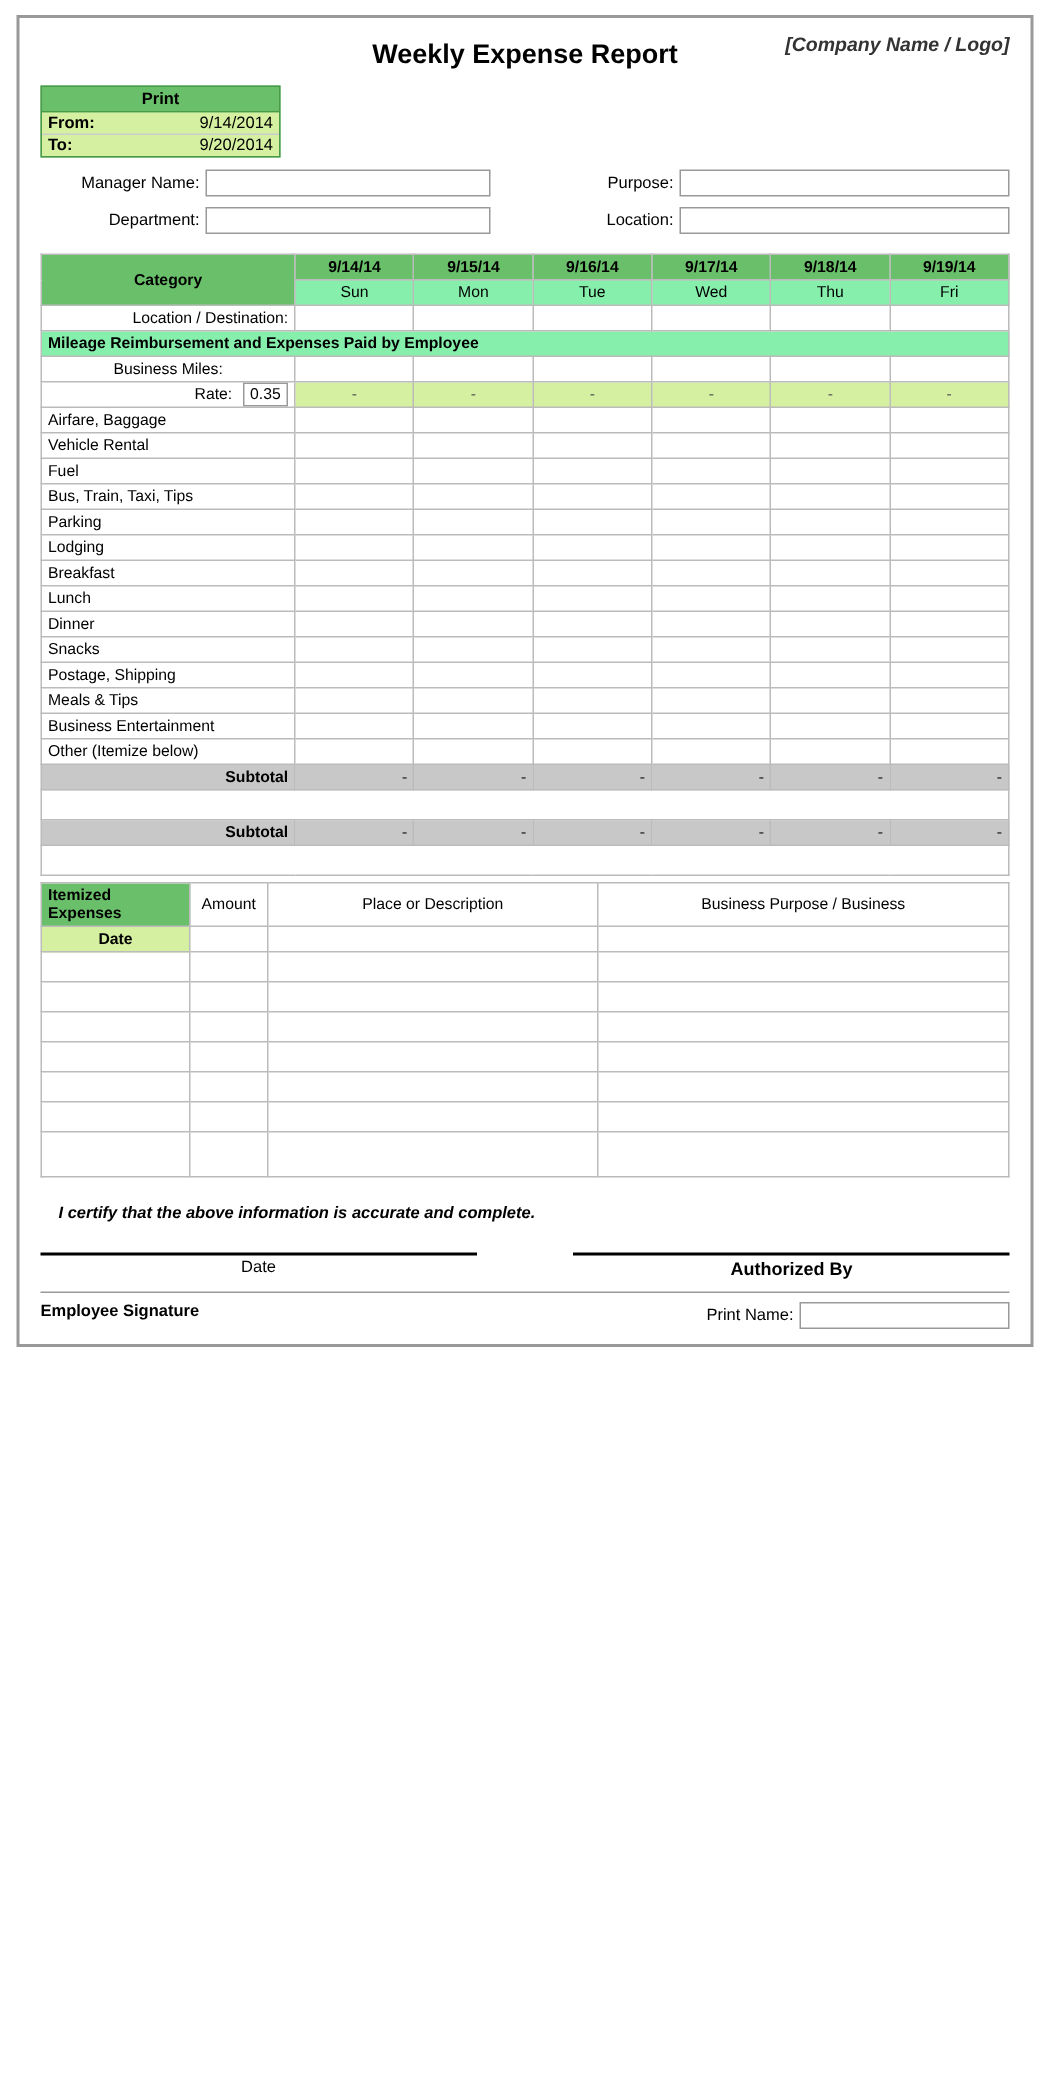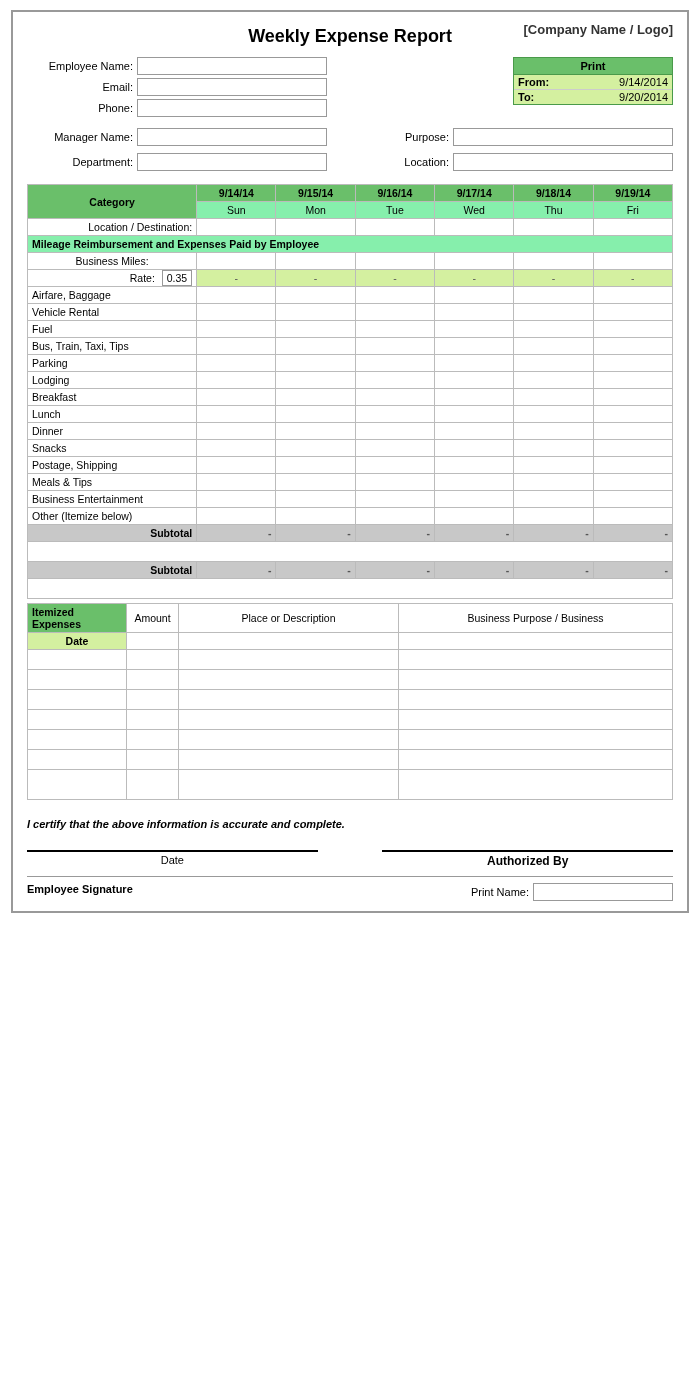--- a/index.html
+++ b/index.html
@@ -29,20 +29,21 @@
       text-align: center;
       flex: 1;
       padding-top: 4px;
     }
     .company-name {
       font-size: 13px;
       font-weight: bold;
       color: #333;
       text-align: right;
       min-width: 160px;
+      font-style: italic;
     }
     .period-box {
       background: #6abf6a;
       color: #000;
       min-width: 160px;
       border: 1px solid #4a9a4a;
     }
     .period-box .period-title {
       text-align: center;
       font-weight: bold;
@@ -137,21 +138,21 @@
       text-align: right !important;
     }
     .blank-row td {
       background: #fff;
       height: 16px;
     }
     .cert-text {
       font-style: italic;
       font-weight: bold;
       font-size: 11px;
-      margin: 18px 0 10px 0;
+      margin: 18px 0 10px 12px;
     }
     .signature-section {
       display: flex;
       justify-content: space-between;
       margin-top: 20px;
     }
     .sig-left {
       text-align: center;
       width: 45%;
     }
@@ -206,34 +207,20 @@
 
 <div class="page outer-border">
 
   <div class="header-row">
     <div style="min-width:160px;"></div>
     <div class="header-title">Weekly Expense Report</div>
     <div class="company-name">[Company Name / Logo]</div>
   </div>
 
   <div style="display:flex; justify-content:space-between; align-items:flex-start; margin-bottom:8px;">
-    <div>
-      <div class="info-row">
-        <span class="info-label">Employee Name:</span>
-        <div class="info-input"></div>
-      </div>
-      <div class="info-row">
-        <span class="info-label">Email:</span>
-        <div class="info-input"></div>
-      </div>
-      <div class="info-row">
-        <span class="info-label">Phone:</span>
-        <div class="info-input"></div>
-      </div>
-    </div>
     <div class="period-box">
       <div class="period-title">Print</div>
       <div class="period-row">
         <span class="period-label">From:</span>
         <span class="period-value">9/14/2014</span>
       </div>
       <div class="period-row">
         <span class="period-label">To:</span>
         <span class="period-value">9/20/2014</span>
       </div>

